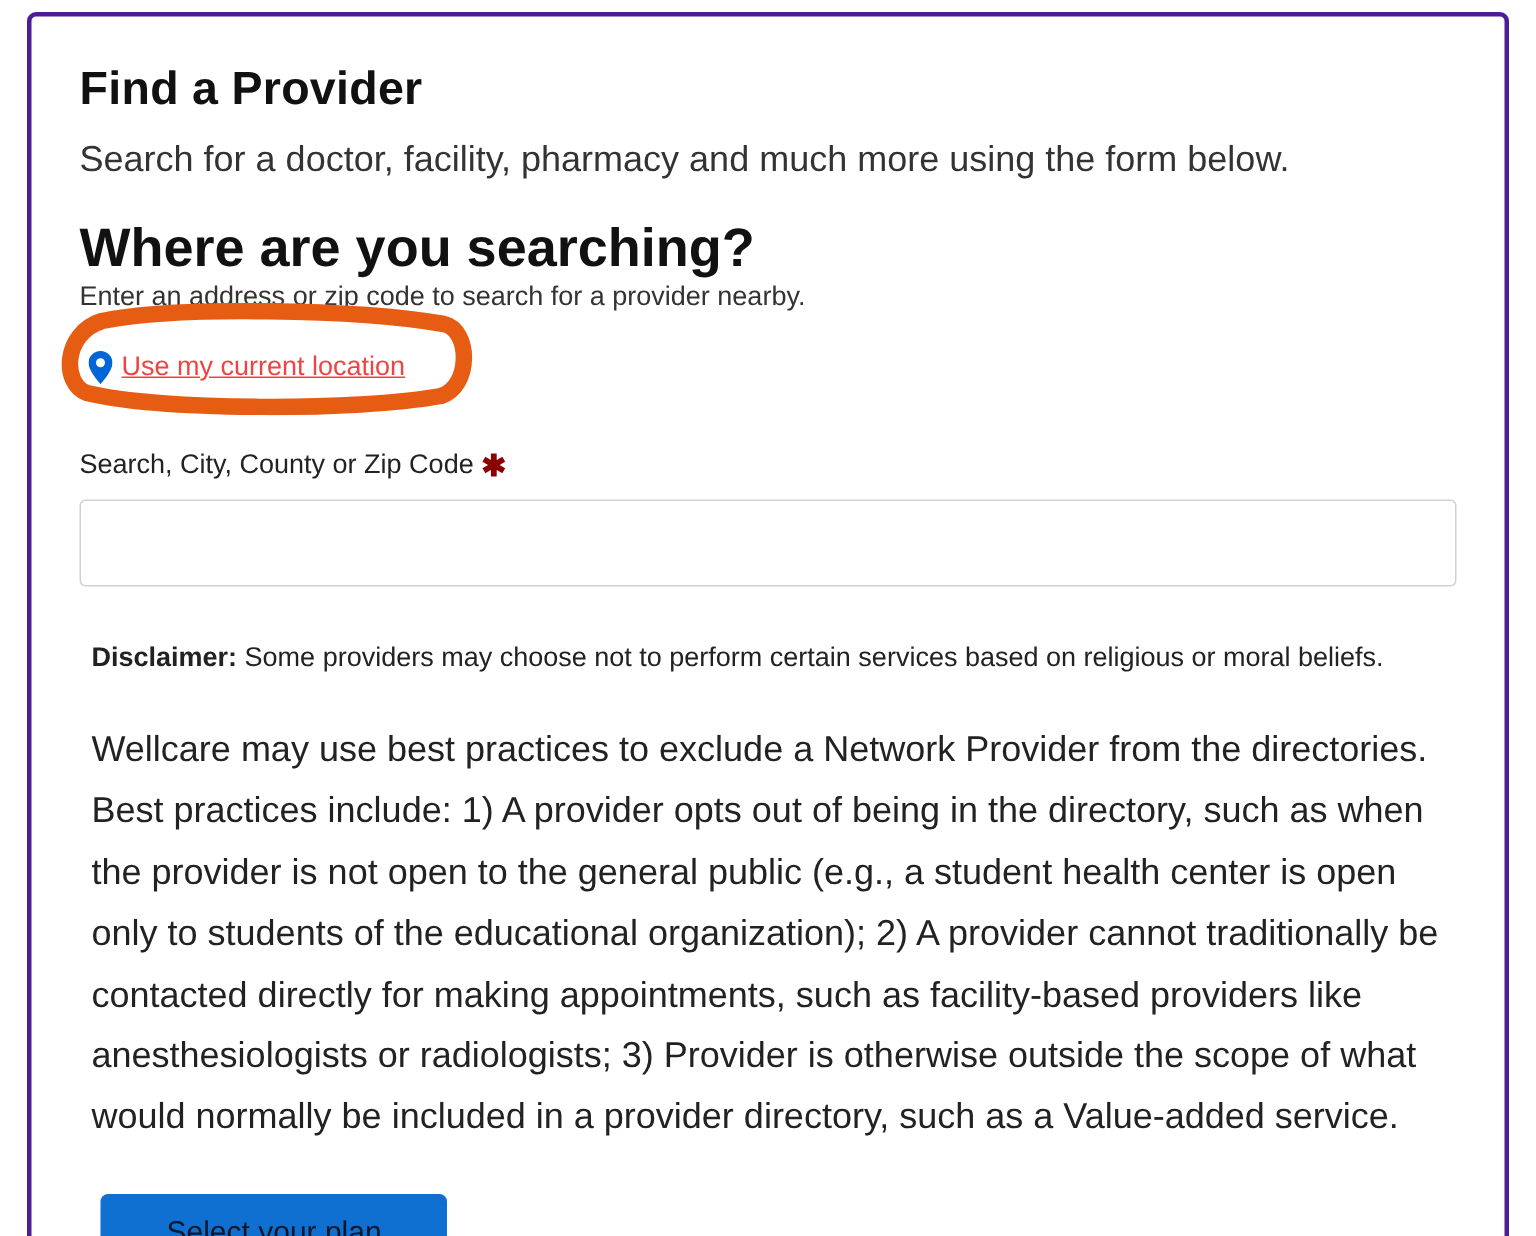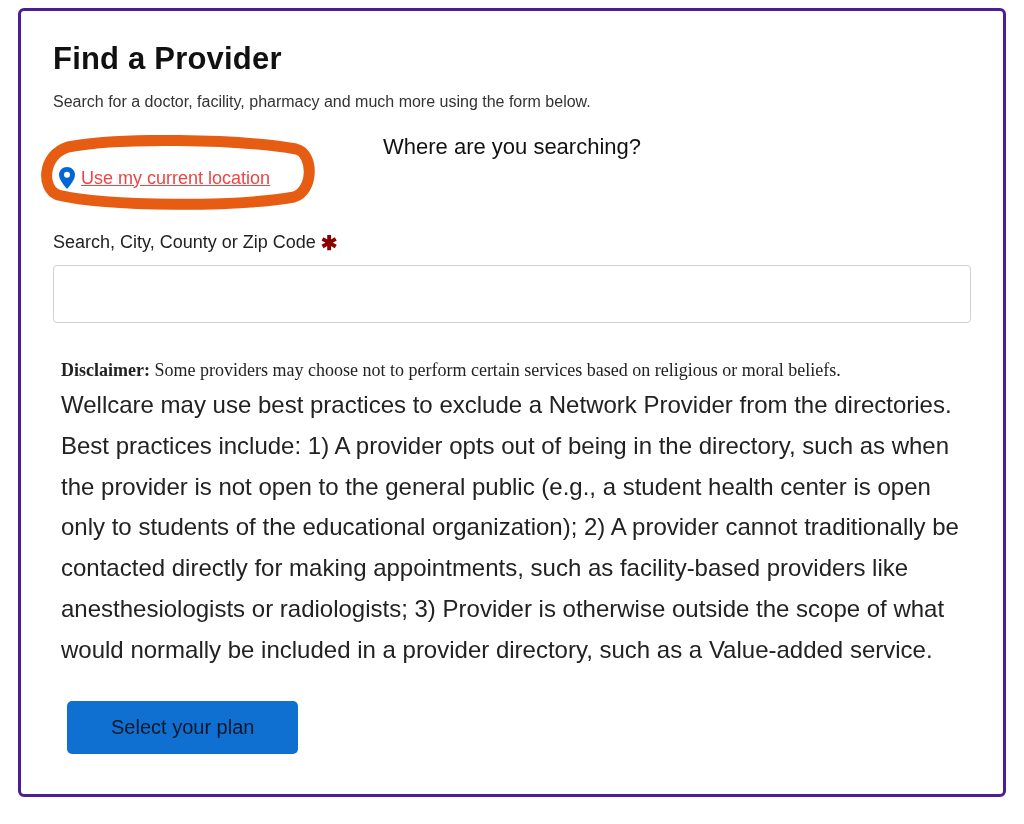--- a/index.html
+++ b/index.html
@@ -19,30 +19,29 @@
       background: #fff;
     }
     .page-title {
       font-size: 31px;
       font-weight: 700;
       color: #111;
       margin-bottom: 16px;
       letter-spacing: 0.2px;
     }
     .page-subtitle {
-      font-size: 16px;
+      font-size: 24px;
       color: #333;
       margin-bottom: 24px;
     }
     .section-title {
-      font-size: 22px;
-      font-weight: 400;
+      font-size: 36px;
+      font-weight: 700;
       color: #111;
       line-height: 1.1;
-      text-align: center;
     }
     .section-hint {
       font-size: 18px;
       color: #333;
       margin-bottom: 18px;
       margin-top: 2px;
     }
     .location-link-wrap {
       position: relative;
       display: inline-block;
@@ -94,21 +93,21 @@
       background: #fff;
     }
     .disclaimer-block {
       margin-top: 34px;
       padding: 0 8px;
     }
     .disclaimer-p1 {
       font-size: 18px;
       color: #222;
       line-height: 1.55;
-      font-family: Liberation Serif, serif;
+      margin-bottom: 28px;
     }
     .disclaimer-p1 b { font-weight: 700; }
     .disclaimer-p2 {
       font-size: 24px;
       color: #222;
       line-height: 1.7;
       margin-bottom: 30px;
     }
     .select-plan-btn {
       display: inline-block;
@@ -124,20 +123,21 @@
   </style>
 </head>
 <body>
 
 <div class="card">
 
   <h1 class="page-title">Find a Provider</h1>
   <p class="page-subtitle">Search for a doctor, facility, pharmacy and much more using the form below.</p>
 
   <h2 class="section-title">Where are you searching?</h2>
+  <p class="section-hint">Enter an address or zip code to search for a provider nearby.</p>
 
   <div class="location-link-wrap">
     <svg class="highlight-ring" viewBox="0 0 280 75">
       <path d="M 30 12 
                C 80 2, 200 4, 258 14
                C 276 18, 276 56, 256 62
                C 200 72, 70 72, 20 60
                C 3 54, 4 20, 30 12 Z" fill="none" stroke="#e65c12" stroke-width="11" stroke-linecap="round" stroke-linejoin="round"></path>
     </svg>
     <a class="location-link">

